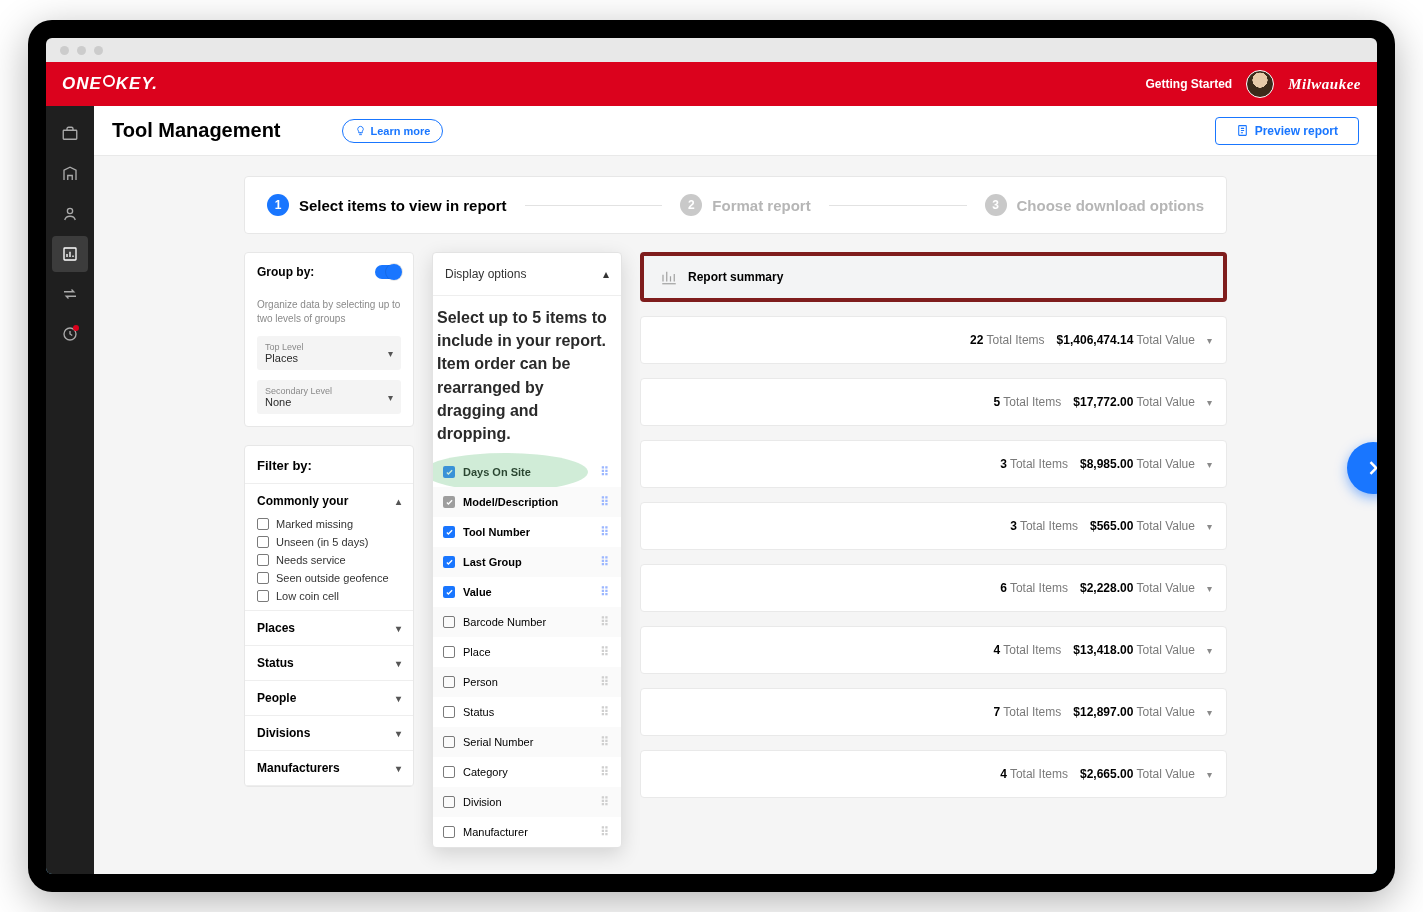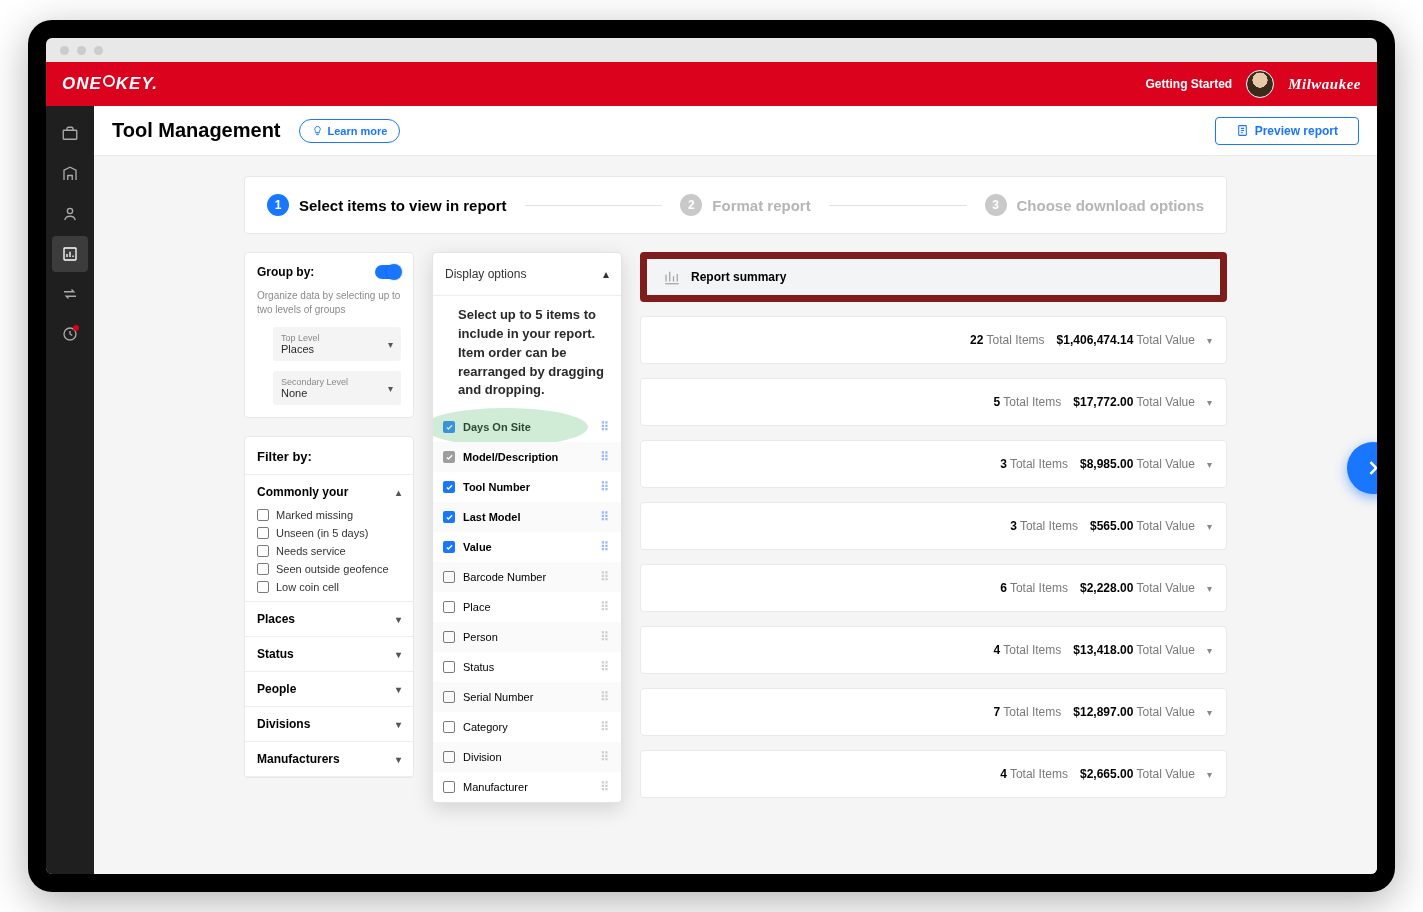--- a/index.html
+++ b/index.html
@@ -13,71 +13,71 @@
 .logo-onekey .ring { display:inline-block; width:12px; height:12px; border:2px solid #fff; border-radius:50%; position:relative; top:-2px; margin:0 1px;}
 .topbar-right { margin-left: auto; display: flex; align-items: center; gap: 14px; }
 .getting-started { font-size: 12px; font-weight: 600; }
 .avatar { width: 28px; height: 28px; border-radius: 50%; background: radial-gradient(circle at 50% 35%, #e6c9a8 35%, #3a2a1a 36%); border: 1px solid #fff; }
 .logo-milwaukee { font-weight: 700; font-style: italic; font-size: 15px; letter-spacing: 0.5px; font-family: "Brush Script MT", cursive; }
 .side-rail { position: absolute; top: 44px; left: 0; bottom: 0; width: 48px; background: #1f1f1f; display: flex; flex-direction: column; align-items: center; padding-top: 10px; gap: 4px; }
 .rail-item { width: 36px; height: 36px; display: flex; align-items: center; justify-content: center; color: #a9a9a9; border-radius: 4px; cursor: pointer; }
 .rail-item.active { background: #3c3c3c; color: #fff; }
 .rail-item svg { width: 18px; height: 18px; }
 .rail-dot { position:absolute; width:6px; height:6px; background:#db021d; border-radius:50%; margin-left:12px; margin-top:-12px;}
-.subheader { position: absolute; top: 44px; left: 48px; right: 0; height: 50px; background: #fff; border-bottom: 1px solid #e9e9e9; display: flex; align-items: center; padding: 0 18px; }
+.subheader { position: absolute; top: 44px; left: 48px; right: 0; height: 50px; background: #fff; border-bottom: 1px solid #e9e9e9; display: flex; align-items: center; padding: 0 18px; gap: 43px; }
 .page-title { font-size: 20px; font-weight: 800; }
 .learn-more { margin-left: 18px; border: 1px solid #1976ff; color: #1976ff; background: #fff; font-size: 11px; font-weight: 600; padding: 5px 12px; border-radius: 14px; display: flex; align-items: center; gap: 5px; cursor: pointer; }
 .preview-btn { margin-left: auto; border: 1px solid #1976ff; color: #1976ff; background: #fff; font-size: 12px; font-weight: 600; padding: 6px 20px; border-radius: 4px; display: flex; align-items: center; gap: 6px; cursor: pointer; }
 .content { position: absolute; top: 94px; left: 48px; right: 0; bottom: 0; background: #f5f5f5; overflow: hidden; padding: 20px 0 0 0; }
 .stepper-card { margin: 0 150px 18px 150px; background: #fff; border: 1px solid #e7e7e7; border-radius: 4px; height: 58px; display: flex; align-items: center; padding: 0 22px; gap: 18px; }
 .step { display: flex; align-items: center; gap: 10px; }
 .step-num { width: 22px; height: 22px; border-radius: 50%; display: flex; align-items: center; justify-content: center; font-size: 12px; font-weight: 700; color: #fff; }
 .step-num.active { background: #1976ff; }
 .step-num.inactive { background: #c9c9c9; }
 .step-label { font-size: 15px; font-weight: 700; }
 .step-label.inactive { color: #b6b6b6; }
 .step-line { flex: 1; height: 1px; background: #e2e2e2; }
 .columns { margin-left: 150px; display: flex; gap: 18px; align-items: flex-start; }
 .left-col { width: 170px; display: flex; flex-direction: column; gap: 18px; }
 .panel { background: #fff; border: 1px solid #e7e7e7; border-radius: 4px; }
 .group-by { padding: 12px; }
-.group-by-header { display: flex; align-items: center; justify-content: space-between; margin-bottom: 10px; }
+.group-by-header { display: flex; align-items: center; justify-content: space-between; margin-bottom: 19px; }
 .group-by-title { font-size: 12px; font-weight: 700; }
 .toggle { width: 26px; height: 14px; background: #1976ff; border-radius: 8px; position: relative; }
 .toggle::after { content: ''; position: absolute; right: -1px; top: -1px; width: 16px; height: 16px; background: #1976ff; border-radius: 50%; box-shadow: 0 0 0 1px rgba(0,0,0,0.1); }
 .group-by-desc { font-size: 10px; color: #8a8a8a; line-height: 1.4; margin-bottom: 10px; }
-.select-box { background: #f4f4f4; border-radius: 3px; padding: 6px 8px; position: relative; margin-bottom: 10px; cursor: pointer; margin-left: 16px; }
+.select-box { background: #f4f4f4; border-radius: 3px; padding: 6px 8px; position: relative; margin-bottom: 10px; cursor: pointer; }
 .select-label { font-size: 9px; color: #8a8a8a; }
 .select-value { font-size: 11px; color: #2a2a2a; }
 .select-caret { position: absolute; right: 8px; top: 50%; transform: translateY(-50%); font-size: 10px; color: #555; }
 .filter-header { padding: 12px 12px 10px 12px; font-size: 13px; font-weight: 700; border-bottom: 1px solid #eee; }
 .filter-section { border-bottom: 1px solid #eee; }
 .filter-section-header { padding: 10px 12px; display: flex; align-items: center; justify-content: space-between; font-size: 12px; font-weight: 600; cursor: pointer; }
 .filter-caret { font-size: 10px; color: #555; }
 .filter-checks { padding: 0 12px 8px 12px; display: flex; flex-direction: column; gap: 6px; }
 .filter-check { display: flex; align-items: center; gap: 7px; font-size: 11px; color: #333; cursor: pointer; }
 .chk { width: 12px; height: 12px; border: 1.4px solid #7a7a7a; border-radius: 2px; flex-shrink: 0; }
 .display-col { width: 190px; }
 .display-pop { background: #fff; border: 1px solid #e3e3e3; border-radius: 4px; box-shadow: 0 6px 20px rgba(0,0,0,0.14); overflow: hidden; }
 .display-header { padding: 14px 12px; display: flex; align-items: center; justify-content: space-between; font-size: 12px; color: #333; cursor: pointer; border-bottom: 1px solid #eee; }
-.display-help { padding: 10px 12px 12px 25px; font-size: 13px; font-weight: 700; line-height: 1.45; color: #2a2a2a; }
+.display-help { padding: 10px 12px 12px 4px; font-size: 16px; font-weight: 700; line-height: 1.45; color: #2a2a2a; }
 .display-item { padding: 0 10px; height: 30px; display: flex; align-items: center; gap: 8px; font-size: 11px; cursor: pointer; position: relative; }
 .display-item.checked { font-weight: 700; justify-content: center; }
 .display-item:nth-child(even){ }
 .di-stripe { background: #fafafa; }
 .chk2 { width: 12px; height: 12px; border-radius: 2px; flex-shrink: 0; display: flex; align-items: center; justify-content: center; }
 .chk2.on { background: #1976ff; }
 .chk2.off { border: 1.4px solid #7a7a7a; }
 .chk2.locked { background: #9e9e9e; }
 .chk2 svg { width: 9px; height: 9px; }
 .drag-handle { margin-left: auto; color: #9cb7ff; font-size: 12px; letter-spacing: 2px; font-weight: 700; }
 .drag-handle.dim { color: #cfcfcf; }
 .highlight-oval { position: absolute; left: -10px; top: -4px; width: 165px; height: 38px; border-radius: 50%; background: rgba(120, 200, 140, 0.35); pointer-events: none; }
 .main-col { flex: 1; margin-right: 150px; }
-.summary-bar { background: #f3f4f5; border: 7px solid #7f1d1d; border-radius: 4px; height: 50px; display: flex; align-items: center; padding: 0 16px; margin-bottom: 14px; }
+.summary-bar { background: #f3f4f5; border: 4px solid #7f1d1d; border-radius: 4px; height: 50px; display: flex; align-items: center; padding: 0 16px; margin-bottom: 14px; }
 .summary-icon { color: #a0a0a0; margin-right: 10px; }
 .summary-title { font-size: 12px; font-weight: 700; }
 .summary-stats { margin-left: auto; display: flex; gap: 38px; }
 .stat-val { font-size: 11px; font-weight: 700; }
 .stat-lbl { font-size: 9px; color: #8a8a8a; }
 .rows { display: flex; flex-direction: column; gap: 14px; }
 .row-card { background: #fff; border: 1px solid #e9e9e9; border-radius: 4px; height: 48px; display: flex; align-items: center; justify-content: flex-end; padding: 0 14px 0 14px; gap: 12px; }
 .row-metric { font-size: 12px; }
 .row-metric b { font-weight: 700; }
 .row-metric span { color: #7a7a7a; }
@@ -300,21 +300,21 @@
                   </span>
                   <span>Tool Number</span>
                   <span class="drag-handle ">⠿</span>
                 </div>
                 <div class="display-item checked di-stripe">
                   <span class="chk2 on">
                     <svg viewBox="0 0 24 24" fill="none" stroke="#fff" stroke-width="3.5">
                       <path d="M5 12l4 4 10-10"></path>
                     </svg>
                   </span>
-                  <span>Last Model</span>
+                  <span>Last Group</span>
                   <span class="drag-handle ">⠿</span>
                 </div>
                 <div class="display-item checked">
                   <span class="chk2 on">
                     <svg viewBox="0 0 24 24" fill="none" stroke="#fff" stroke-width="3.5">
                       <path d="M5 12l4 4 10-10"></path>
                     </svg>
                   </span>
                   <span>Value</span>
                   <span class="drag-handle ">⠿</span>

